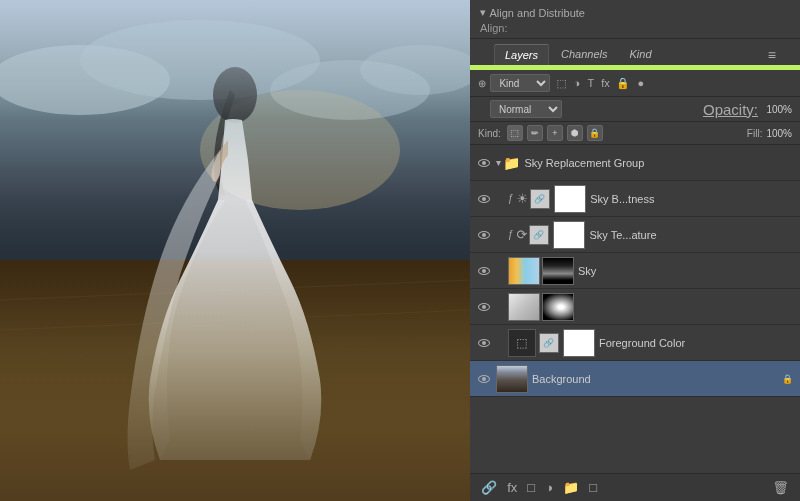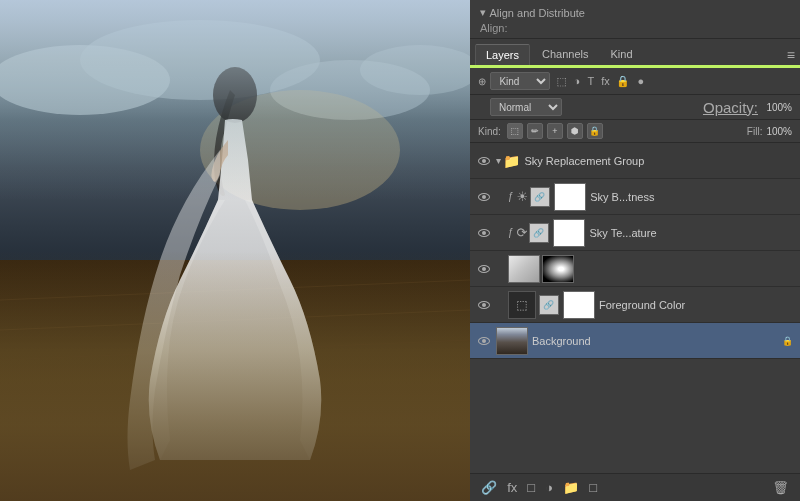--- a/index.html
+++ b/index.html
@@ -92,23 +92,24 @@
       display: flex;
       flex-direction: column;
       overflow: hidden;
     }
 
     
     .tabs-row {
       display: flex;
       align-items: center;
       background: #3c3c3c;
-      padding: 5px 5px 0;
-      border-bottom: 3px solid #bef264;
+      padding: 5px 24px 0;
+      border-bottom: 5px solid #bef264;
       justify-content: space-between;
+      font-style: italic;
     }
     .tabs-left {
       display: flex;
       gap: 2px;
     }
     .tab {
       padding: 4px 10px;
       cursor: pointer;
       font-size: 11px;
       color: #bbb;
@@ -508,20 +509,31 @@
         <div class="layer-indent"></div>
         <span style="color:#aaa;font-size:10px;margin-right:3px;">ƒ</span>
         <span style="color:#aaa;font-size:13px;margin-right:2px;">⟳</span>
         <div style="width:20px;height:20px;margin-right:4px;border:1px solid #666;background:#ccc;flex-shrink:0;display:flex;align-items:center;justify-content:center;">
           <span style="font-size:9px;color:#888;">🔗</span>
         </div>
         <div class="layer-thumbnail thumb-white"></div>
         <span class="layer-name">Sky Te...ature</span>
       </div>
 
+      <div class="layer-row">
+        <div class="layer-eye">
+          <div class="eye-icon"></div>
+        </div>
+        <div class="layer-indent"></div>
+
+        <div class="layer-thumbnail" style="background: linear-gradient(to right, #e8a030 0%, #f0c050 25%, #87ceeb 55%, #b0d0e8 100%); margin-right:2px;"></div>
+
+        <div class="layer-thumbnail" style="background: linear-gradient(to bottom, #000 0%, #222 30%, #888 60%, #000 85%);"></div>
+        <span class="layer-name">Sky</span>
+      </div>
 
       <div class="layer-row">
         <div class="layer-eye">
           <div class="eye-icon"></div>
         </div>
         <div class="layer-indent"></div>
 
         <div class="layer-thumbnail" style="background: linear-gradient(135deg, #e8e8e8 0%, #c0c0c0 50%, #a0a0a0 100%); margin-right:2px;"></div>
 
         <div class="layer-thumbnail" style="background: radial-gradient(ellipse at 60% 50%, #fff 10%, #888 45%, #000 80%);"></div>

